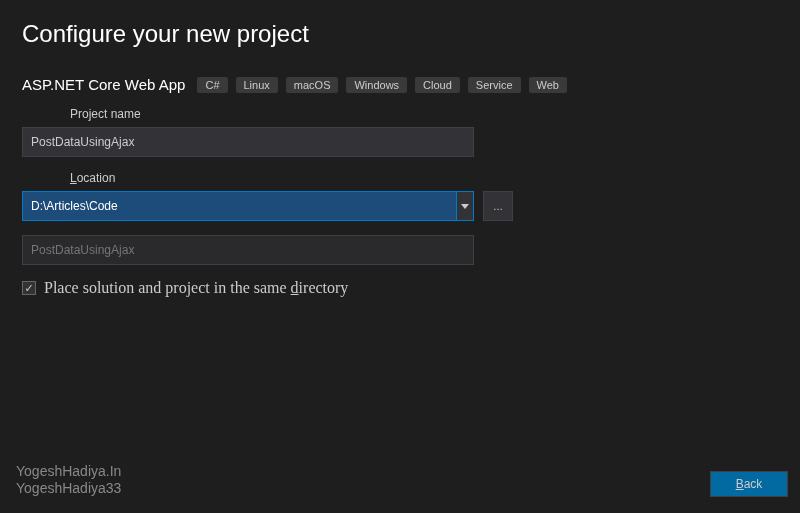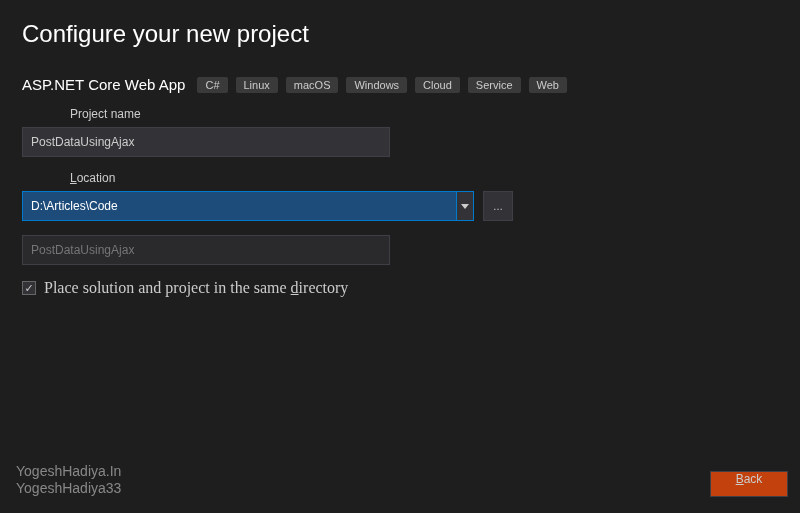--- a/index.html
+++ b/index.html
@@ -64,21 +64,21 @@
       width: 14px;
       height: 14px;
       border: 1px solid #4a9eff;
       border-radius: 50%;
       color: #4a9eff;
       font-size: 9px;
       font-style: italic;
       font-family: Georgia, serif;
     }
     .text-input {
-      width: 368px;
+      width: 452px;
       height: 30px;
       background: #333337;
       border: 1px solid #3f3f46;
       color: #cccccc;
       padding: 0 8px;
       font-size: 12px;
       font-family: inherit;
       outline: none;
     }
     .text-input.disabled {
@@ -179,28 +179,28 @@
       font-family: "Comic Sans MS", cursive, sans-serif;
       line-height: 1.2;
     }
     .button-row {
       display: flex;
       gap: 6px;
     }
     .btn {
       width: 78px;
       height: 26px;
-      background: #c2410c;
+      background: #0369a1;
       border: 1px solid #3f3f46;
       color: #cccccc;
       font-size: 12px;
       font-family: inherit;
       cursor: pointer;
       display: flex;
-      align-items: flex-start;
+      align-items: center;
       justify-content: center;
     }
     .btn.highlighted {
       outline: 2px solid #c02020;
       outline-offset: 1px;
     }
     .accel {
       text-decoration: underline;
     }
     .combo-input::selection {

